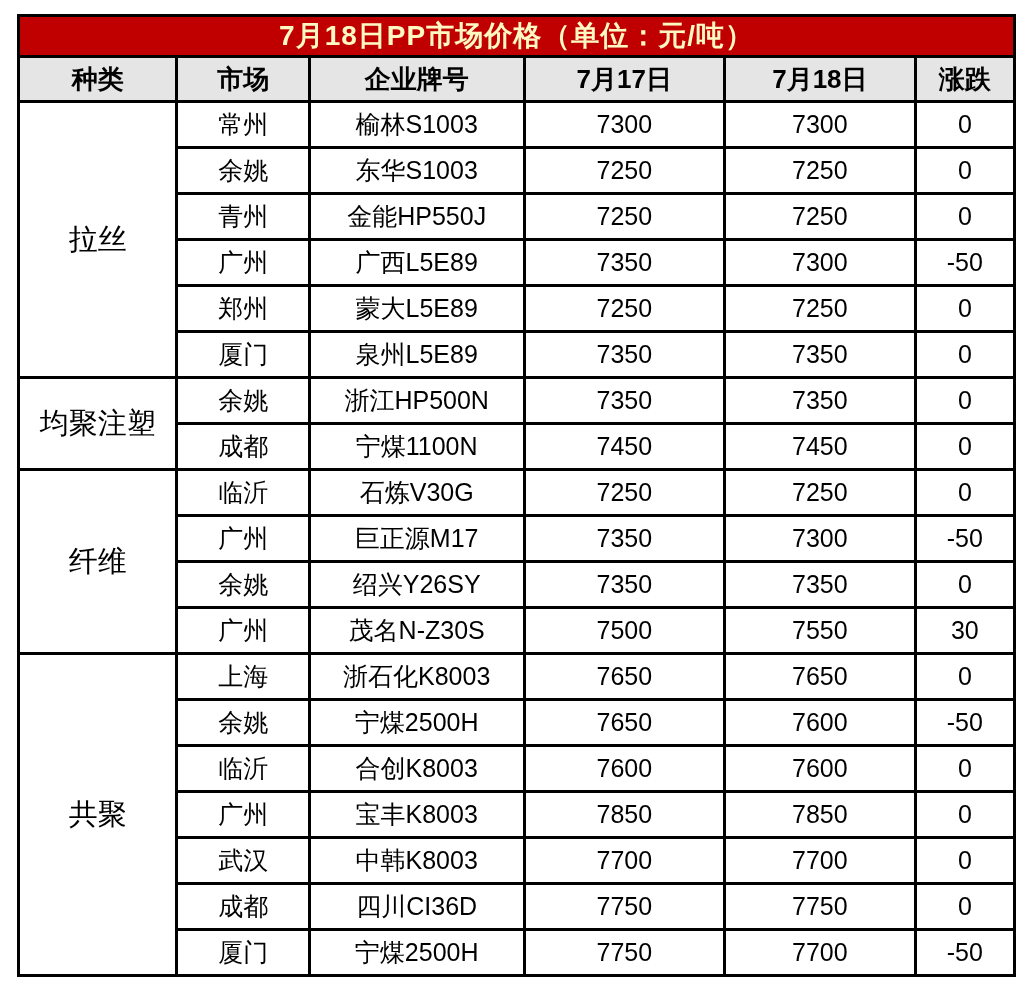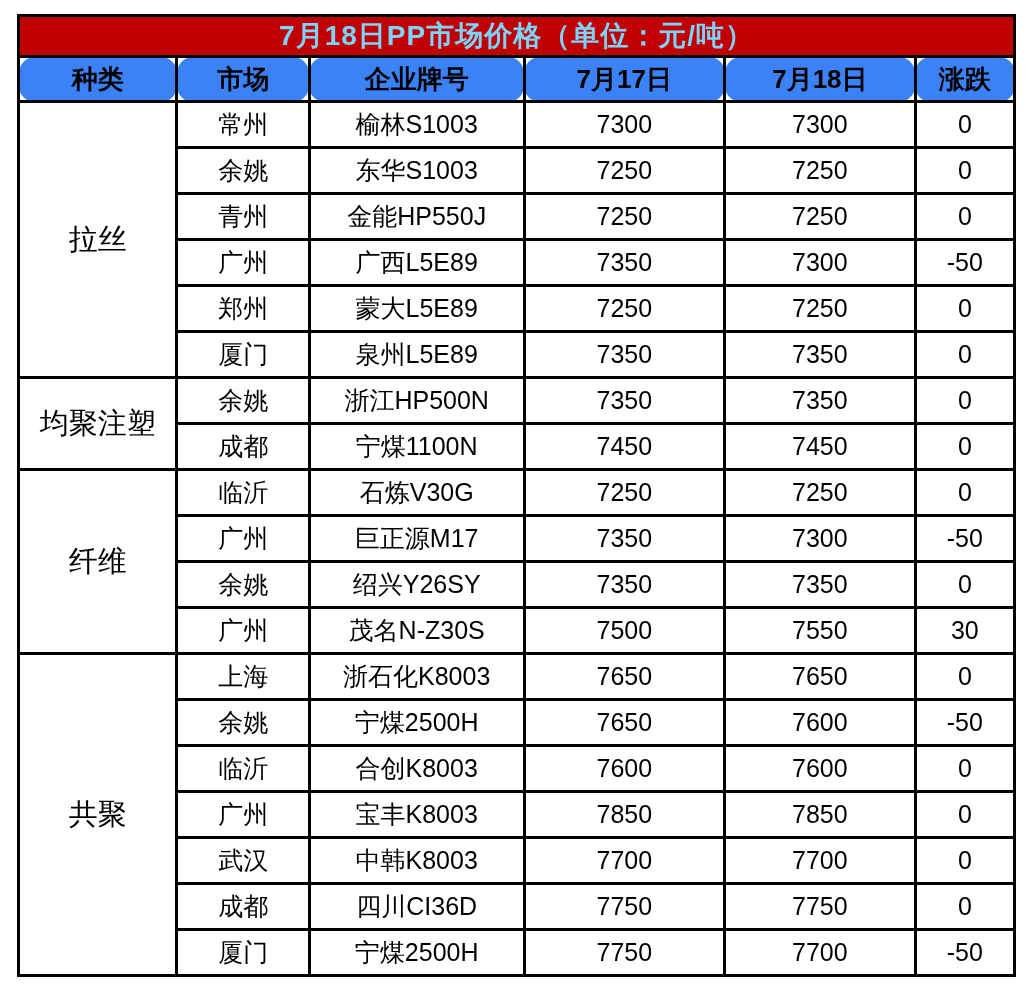--- a/index.html
+++ b/index.html
@@ -21,32 +21,31 @@
   table.pp-table th, table.pp-table td {
     border: 3px solid #000000;
     text-align: center;
     vertical-align: middle;
     padding: 0;
     overflow: hidden;
     white-space: nowrap;
   }
   .title-cell {
     background: #C00000;
-    color: #7dd3fc;
+    color: #fef9c3;
     font-size: 28px;
     font-weight: bold;
     height: 38px;
     letter-spacing: 1px;
   }
   .head-cell {
     font-size: 26px;
     font-weight: bold;
     height: 42px;
-    background: #3b82f6;
-    border-radius: 16px;
+    background: #e5e5e5;
   }
   tbody td {
     font-size: 25px;
     font-weight: normal;
     height: 43px;
     background: #ffffff;
   }
   td.cat {
     font-size: 29px;
   }

